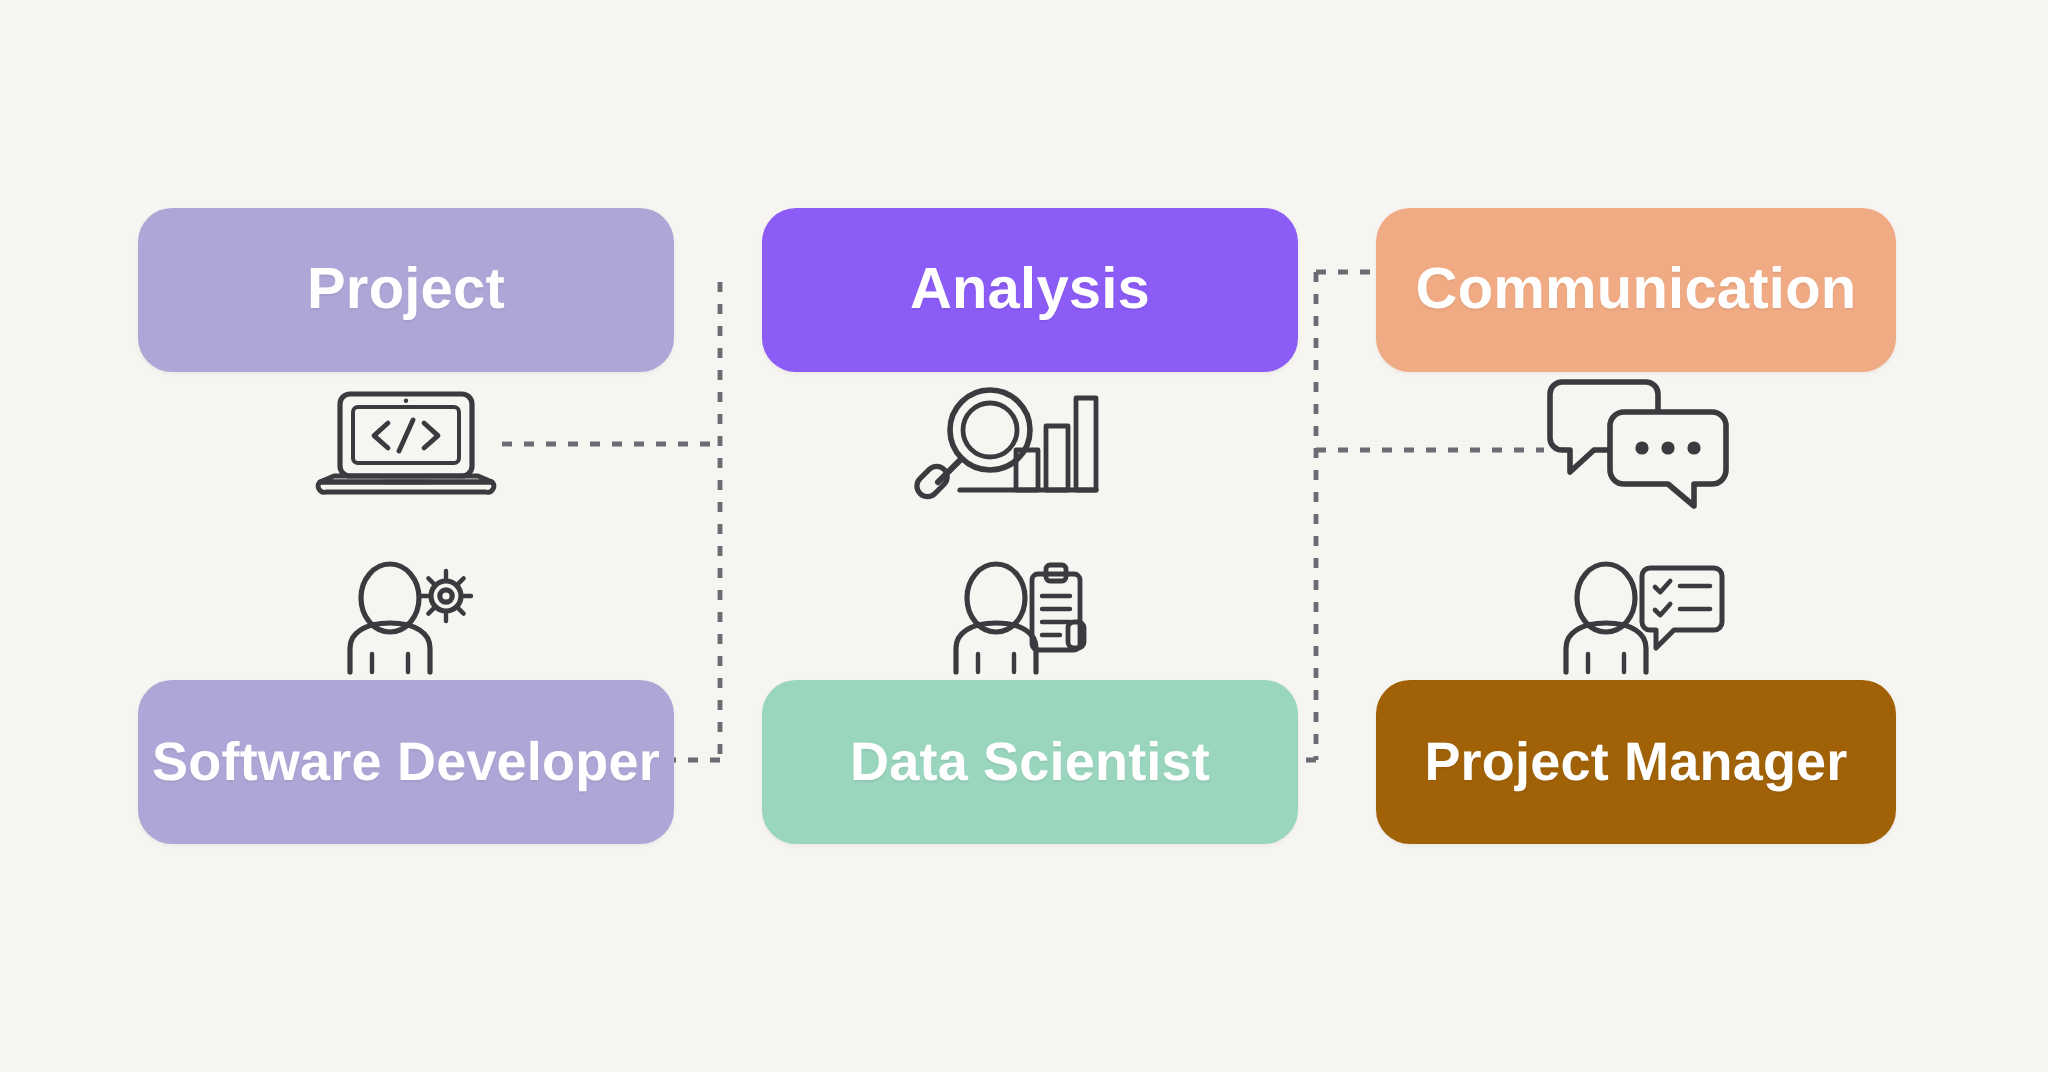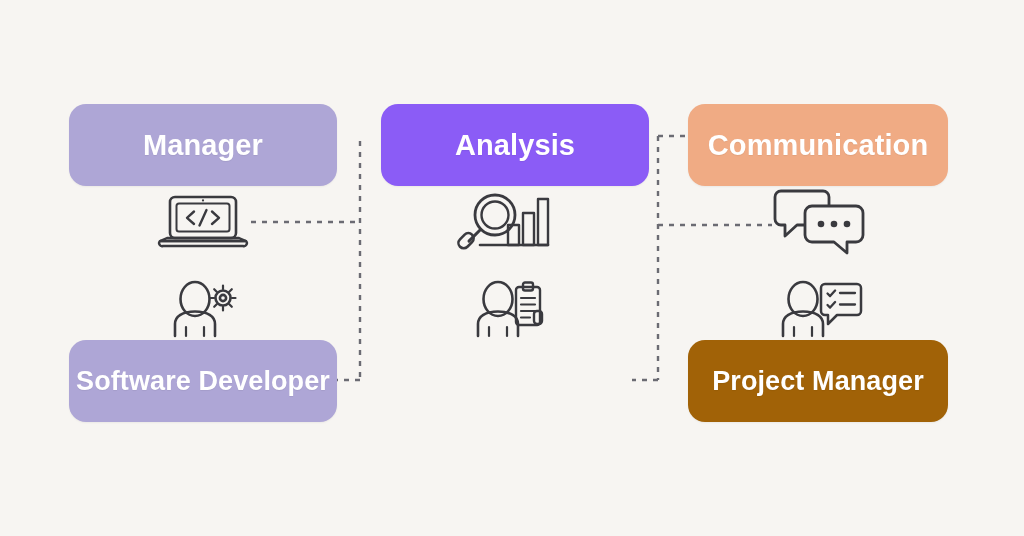--- a/index.html
+++ b/index.html
@@ -65,21 +65,21 @@
 
       <path d="M658,136 L690,136"></path>
 
       <path d="M658,225 L772,225"></path>
 
       <path d="M658,380 L632,380"></path>
     </g>
   </svg>
 
   <div class="box skill col-1 row-top w-box" style="background:#aea6d6;">
-    <span class="box-label">Manager</span>
+    <span class="box-label">Project</span>
   </div>
 
   <div class="icon-wrap" style="left:150px; top:192px; width:106px; height:62px;">
     <svg width="104" height="60" viewBox="0 0 104 60" fill="none" stroke="#3a3a3f" stroke-width="2.6" stroke-linejoin="round" stroke-linecap="round">
       <rect x="19" y="4" width="66" height="41" rx="5"></rect>
       <rect x="25.5" y="10.5" width="53" height="28" rx="2.5" stroke-width="2"></rect>
       <circle cx="52" cy="7.4" r="1.1" fill="#3a3a3f" stroke="none"></circle>
       <path d="M9,48 H95 L88,45 H16 Z" stroke-width="2.4"></path>
       <path d="M9,48 h86 a3,3 0 0 1 -3,5 H12 a3,3 0 0 1 -3,-5 Z" stroke-width="2.4"></path>
       <path d="M40,48 h24" stroke-width="2.2"></path>
@@ -130,20 +130,23 @@
       <path d="M2,57 V45 c0,-7.5 7.5,-12.5 20,-12.5 c12.5,0 20,5 20,12.5 V57"></path>
       <path d="M13,48 V57" stroke-width="2.2"></path>
       <path d="M31,48 V57" stroke-width="2.2"></path>
       <rect x="40" y="8" width="24" height="38" rx="3" stroke-width="2.4"></rect>
       <rect x="47" y="3.5" width="10" height="8" rx="2" stroke-width="2.4"></rect>
       <path d="M45,19 h14 M45,25.5 h14 M45,32 h14 M45,38.5 h9" stroke-width="2.2"></path>
       <rect x="58" y="32" width="8" height="13" rx="3" stroke-width="2.4"></rect>
     </svg>
   </div>
 
+  <div class="box role col-2 row-bottom w-box" style="background:#9ad5bd;">
+    <span class="box-label">Data Scientist</span>
+  </div>
 
   <div class="box skill col-3 row-top w-box-3" style="background:#f0ab84;">
     <span class="box-label">Communication</span>
   </div>
 
   <div class="icon-wrap" style="left:770px; top:186px; width:98px; height:72px;">
     <svg width="96" height="70" viewBox="0 0 96 70" fill="none" stroke="#3a3a3f" stroke-width="2.8" stroke-linejoin="round" stroke-linecap="round">
       <path d="M4,10 a6,6 0 0 1 6,-6 H52 a6,6 0 0 1 6,6 V32 a6,6 0 0 1 -6,6 H26 L14,49 V38 H10 a6,6 0 0 1 -6,-6 Z" fill="#f7f5f2"></path>
       <path d="M34,26 a7,7 0 0 1 7,-7 H85 a7,7 0 0 1 7,7 V48 a7,7 0 0 1 -7,7 H76 V66 L63,55 H41 a7,7 0 0 1 -7,-7 Z" fill="#f7f5f2"></path>
       <circle cx="50" cy="37" r="3.3" fill="#3a3a3f" stroke="none"></circle>

